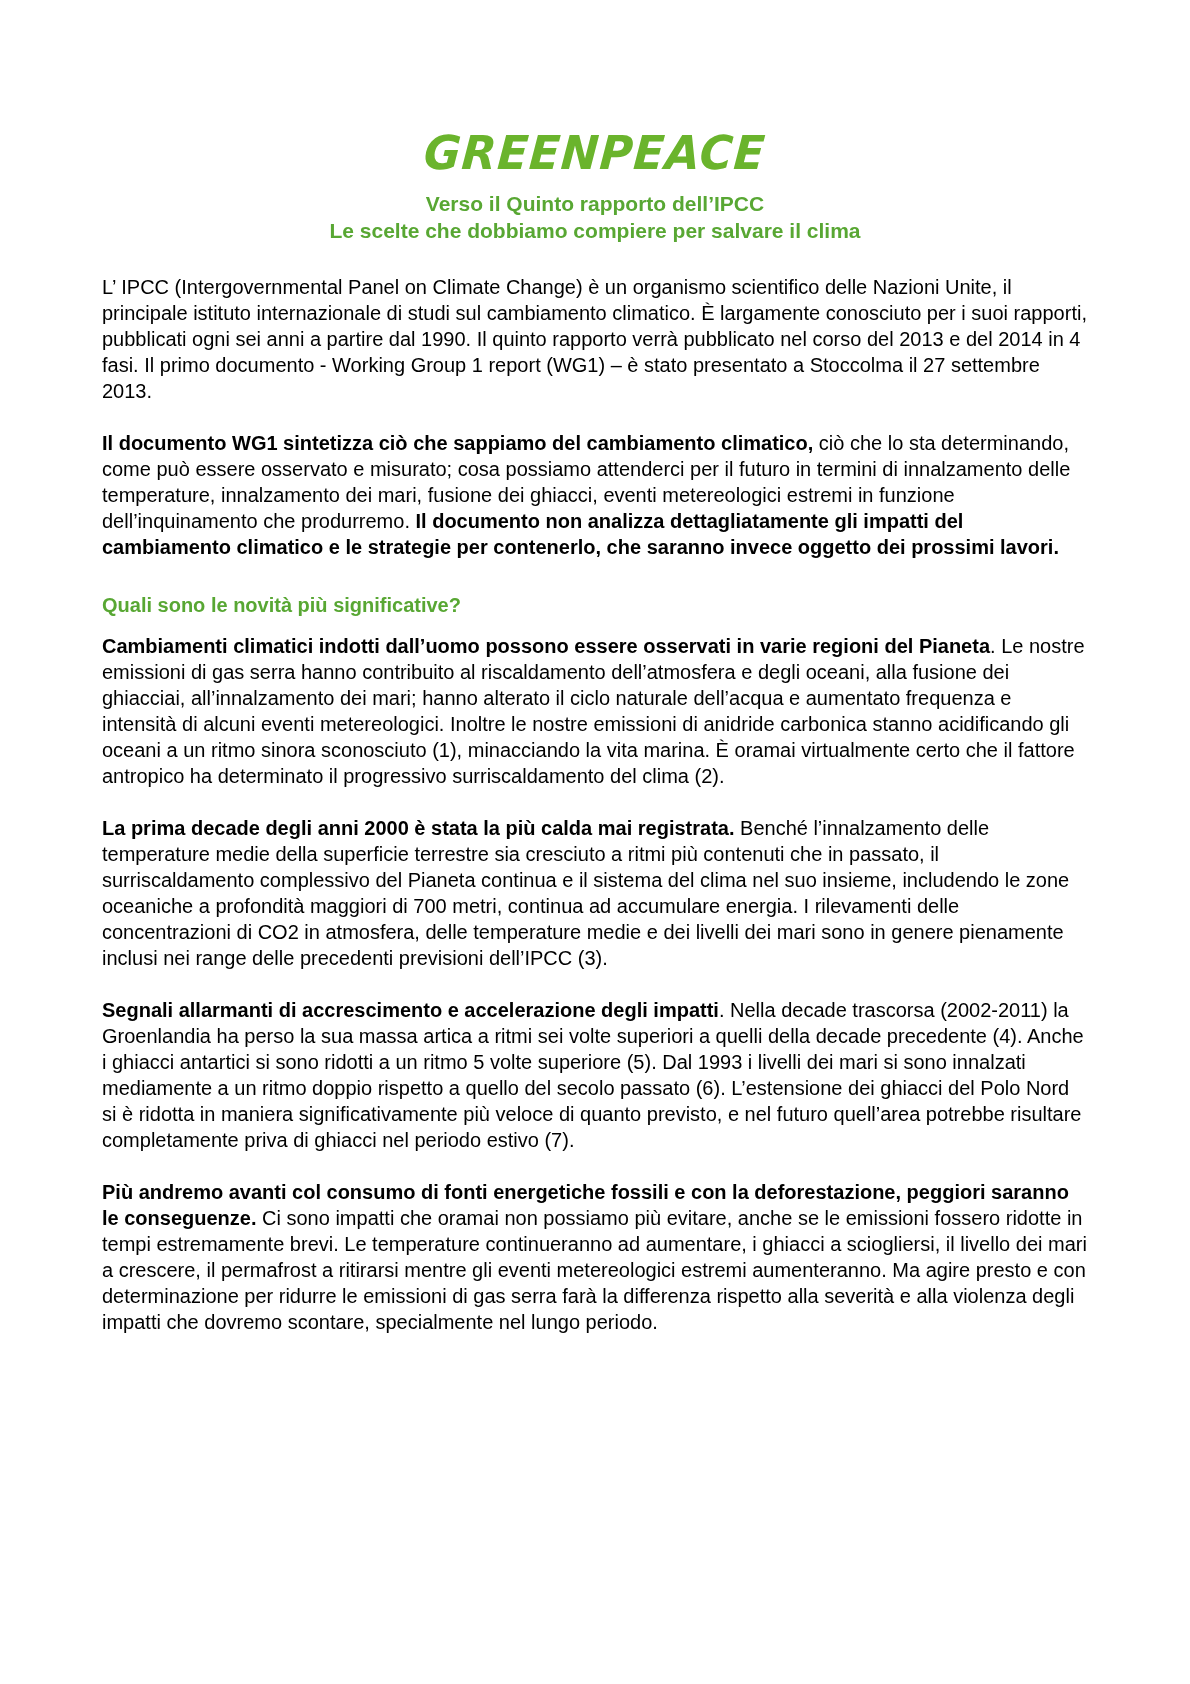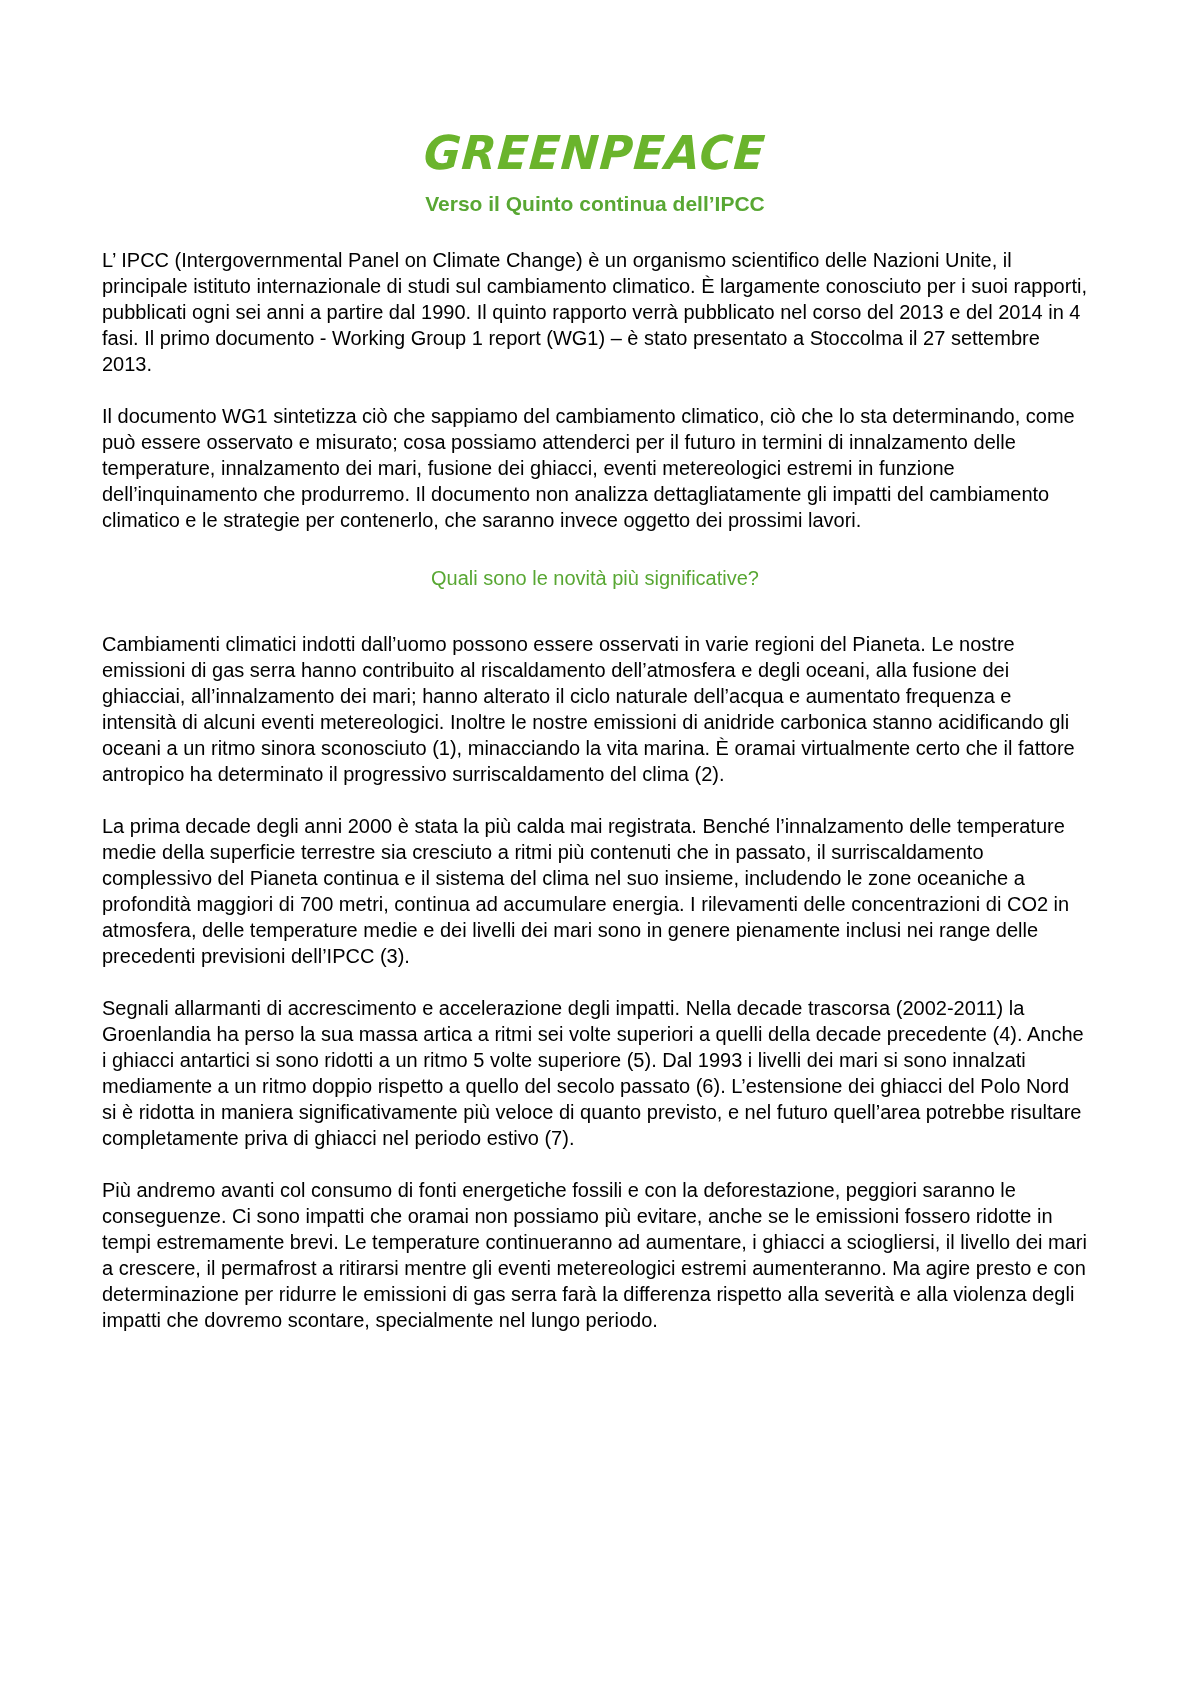--- a/index.html
+++ b/index.html
@@ -52,35 +52,35 @@
     text-align:left;
   }
   .para{
     margin:0 0 26px 0;
   }
   .section-heading{
     font-size:20px;
     line-height:26px;
     font-weight:bold;
     color:var(--accent-green);
-    text-align:center;
-    margin:32px 0 40px 0;
+    margin:32px 0 15px 0;
   }
   .run-regular{font-weight:normal;font-style:normal;margin-top:45px;}
-  .run-bold{font-weight:normal;font-style:normal;}
+  .run-bold{font-weight:bold;font-style:normal;}
   .run-italic{font-weight:normal;}
 </style>
 </head>
 <body>
 
 <div class="page">
   <header class="doc-header">
     <div class="logo">GREENPEACE</div>
     <div class="doc-title">
-      <div class="title-line">Verso il Quinto continua dell’IPCC</div>
+      <div class="title-line">Verso il Quinto rapporto dell’IPCC</div>
+      <div class="title-line">Le scelte che dobbiamo compiere per salvare il clima</div>
     </div>
   </header>
 
   <article class="doc-body" id="doc-body">
       <p class="para"><span class="run-regular">L’ IPCC (Intergovernmental Panel on Climate Change) è un organismo scientifico delle Nazioni Unite, il principale istituto internazionale di studi sul cambiamento climatico. È largamente conosciuto per i suoi rapporti, pubblicati ogni sei anni a partire dal 1990. Il quinto rapporto verrà pubblicato nel corso del 2013 e del 2014 in 4 fasi. Il primo documento - Working Group 1 report (WG1) – è stato presentato a Stoccolma il 27 settembre 2013.</span></p>
       <p class="para"><span class="run-bold">Il documento WG1 sintetizza ciò che sappiamo del cambiamento climatico,</span><span class="run-regular"> ciò che lo sta determinando, come può essere osservato e misurato; cosa possiamo attenderci per il futuro in termini di innalzamento delle temperature, innalzamento dei mari, fusione dei ghiacci, eventi metereologici estremi in funzione dell’inquinamento che produrremo. </span><span class="run-bold">Il documento non analizza dettagliatamente gli impatti del cambiamento climatico e le strategie per contenerlo, che saranno invece oggetto dei prossimi lavori.</span></p>
       <h2 class="section-heading"><span class="run-bold">Quali sono le novità più significative?</span></h2>
       <p class="para"><span class="run-bold">Cambiamenti climatici indotti dall’uomo possono essere osservati in varie regioni del Pianeta</span><span class="run-regular">. Le nostre emissioni di gas serra hanno contribuito al riscaldamento dell’atmosfera e degli oceani, alla fusione dei ghiacciai, all’innalzamento dei mari; hanno alterato il ciclo naturale dell’acqua e aumentato frequenza e intensità di alcuni eventi metereologici. Inoltre le nostre emissioni di anidride carbonica stanno acidificando gli oceani a un ritmo sinora sconosciuto (1), minacciando la vita marina. È oramai </span><span class="run-italic">virtualmente certo</span><span class="run-regular"> che il fattore antropico ha determinato il progressivo surriscaldamento del clima (2).</span></p>
       <p class="para"><span class="run-bold">La prima decade degli anni 2000 è stata la più calda mai registrata.</span><span class="run-regular"> Benché l’innalzamento delle temperature medie della superficie terrestre sia cresciuto a ritmi più contenuti che in passato, il surriscaldamento complessivo del Pianeta continua e il sistema del clima nel suo insieme, includendo le zone oceaniche a profondità maggiori di 700 metri, continua ad accumulare energia. I rilevamenti delle concentrazioni di CO2 in atmosfera, delle temperature medie e dei livelli dei mari sono in genere pienamente inclusi nei range delle precedenti previsioni dell’IPCC (3).</span></p>
       <p class="para"><span class="run-bold">Segnali allarmanti di accrescimento e accelerazione degli impatti</span><span class="run-regular">. Nella decade trascorsa (2002-2011) la Groenlandia ha perso la sua massa artica a ritmi sei volte superiori a quelli della decade precedente (4). Anche i ghiacci antartici si sono ridotti a un ritmo 5 volte superiore (5). Dal 1993 i livelli dei mari si sono innalzati mediamente a un ritmo doppio rispetto a quello del secolo passato (6). L’estensione dei ghiacci del Polo Nord si è ridotta in maniera </span><span class="run-italic">significativamente più veloce</span><span class="run-regular"> di quanto previsto, e nel futuro quell’area potrebbe risultare completamente priva di ghiacci nel periodo estivo (7).</span></p>

